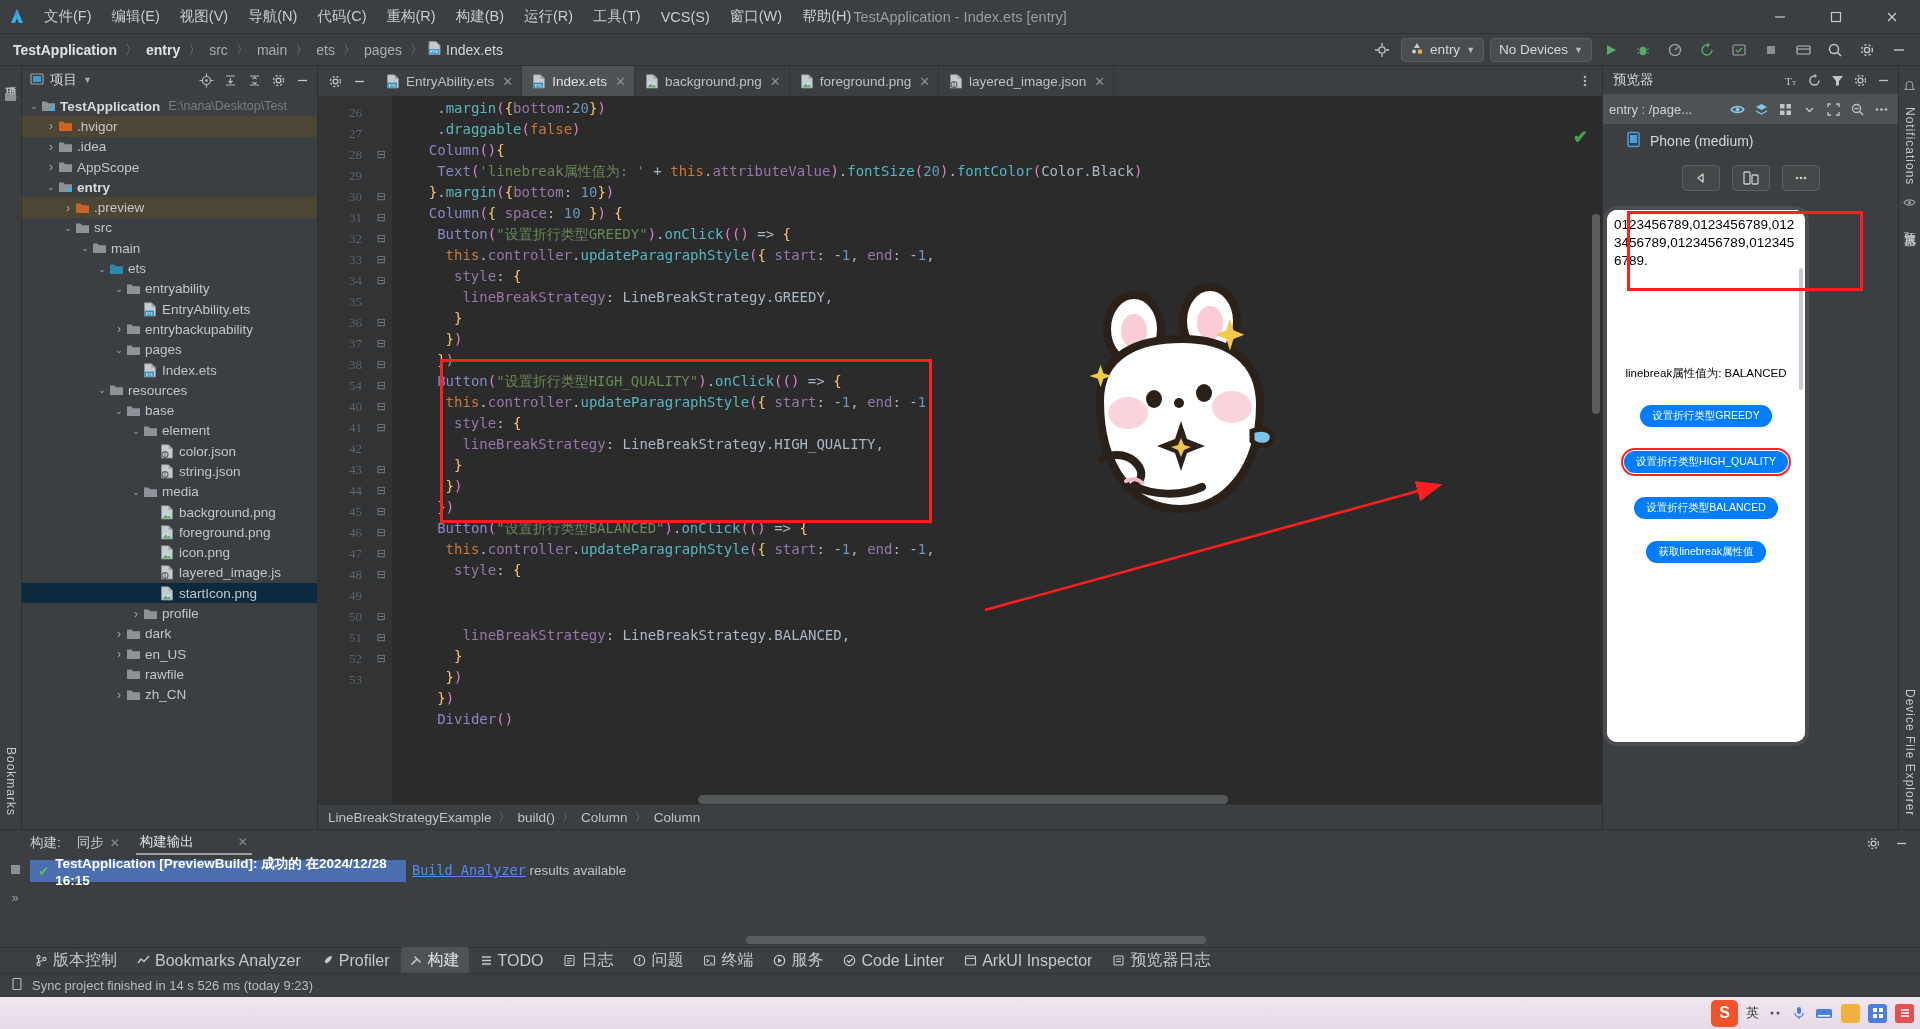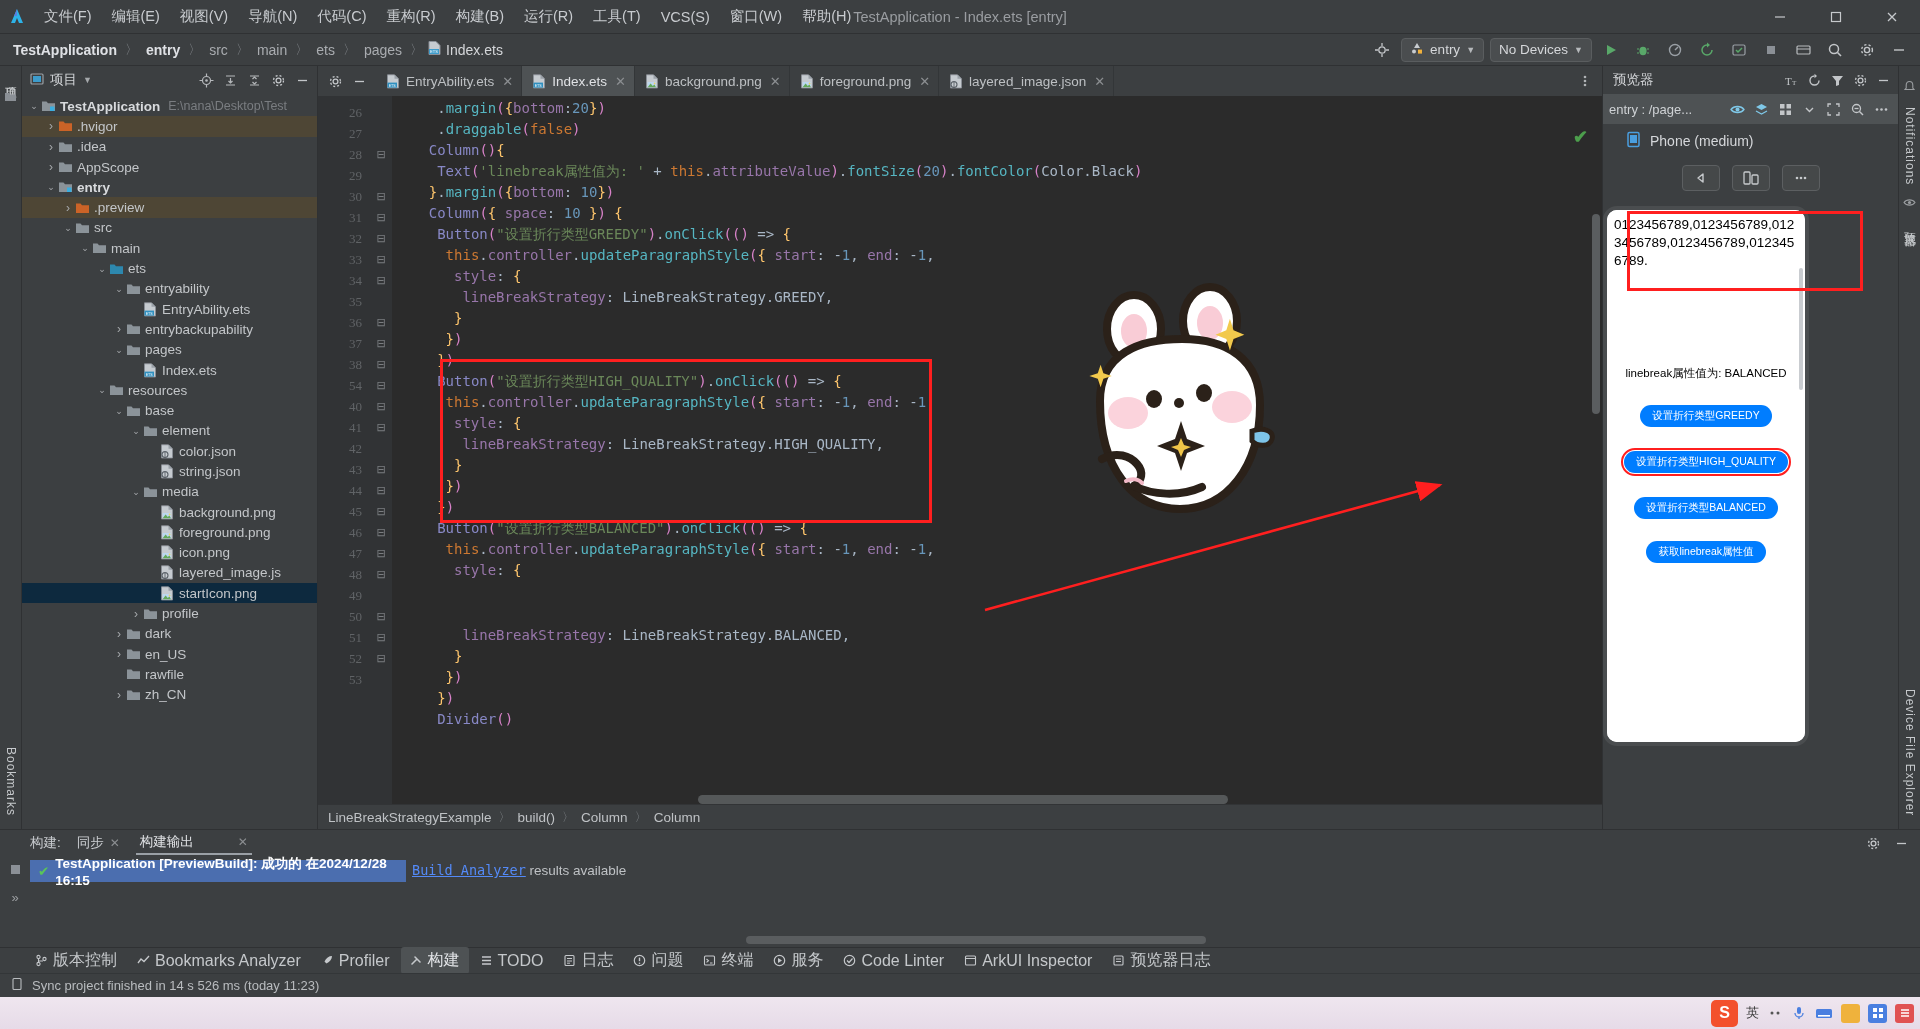--- a/index.html
+++ b/index.html
@@ -1254,21 +1254,21 @@
         <span>预览器日志</span>
       </div>
     </div>
 
   <div class="statusbar">
     <span>
       <svg width="14" height="14" viewBox="0 0 14 14">
           <rect x="3" y="1.5" width="8" height="11" rx="1" fill="none" stroke="#b9bcbf" stroke-width="1.1"></rect>
         </svg>
     </span>
-    <span>Sync project finished in 14 s 526 ms (today 11:23)</span>
+    <span>Sync project finished in 14 s 526 ms (today 9:23)</span>
   </div>
 
   <div class="taskbar">
     <div class="tb-right">
       <div class="sogou-logo">
         <span>S</span>
       </div>
       <div class="tb-g">
         <span>英</span>
       </div>

